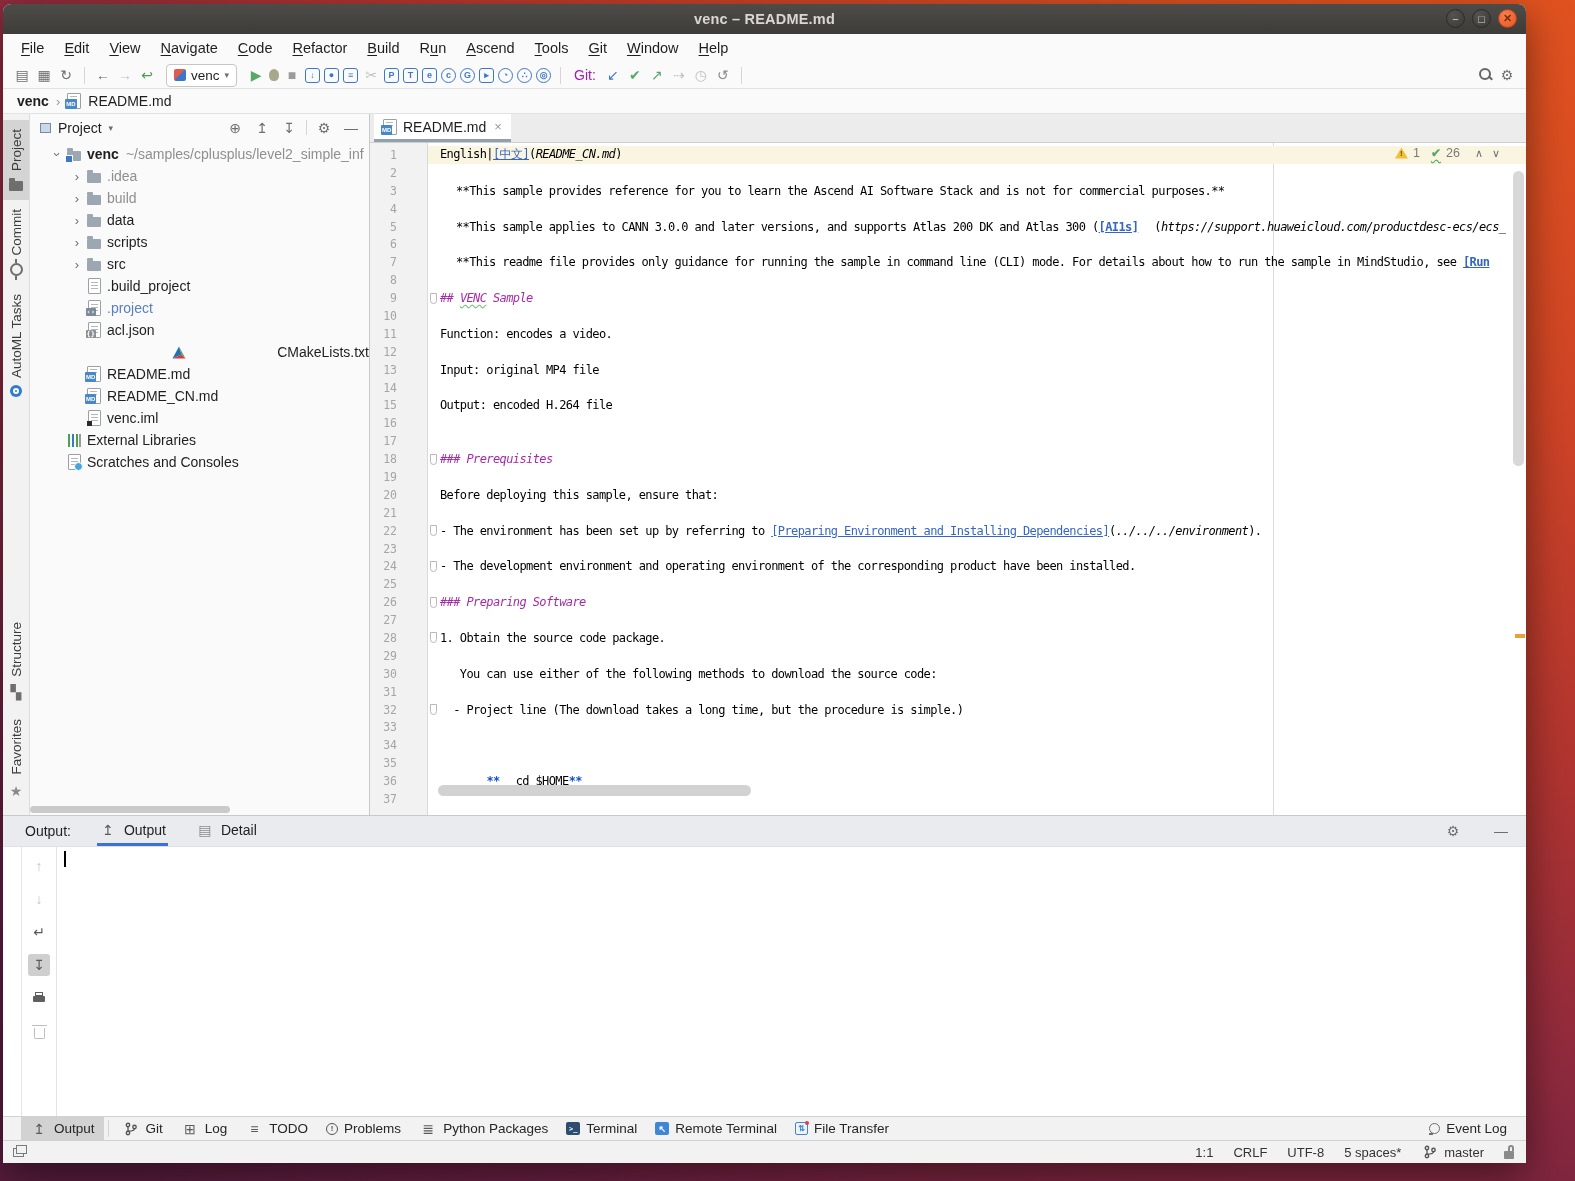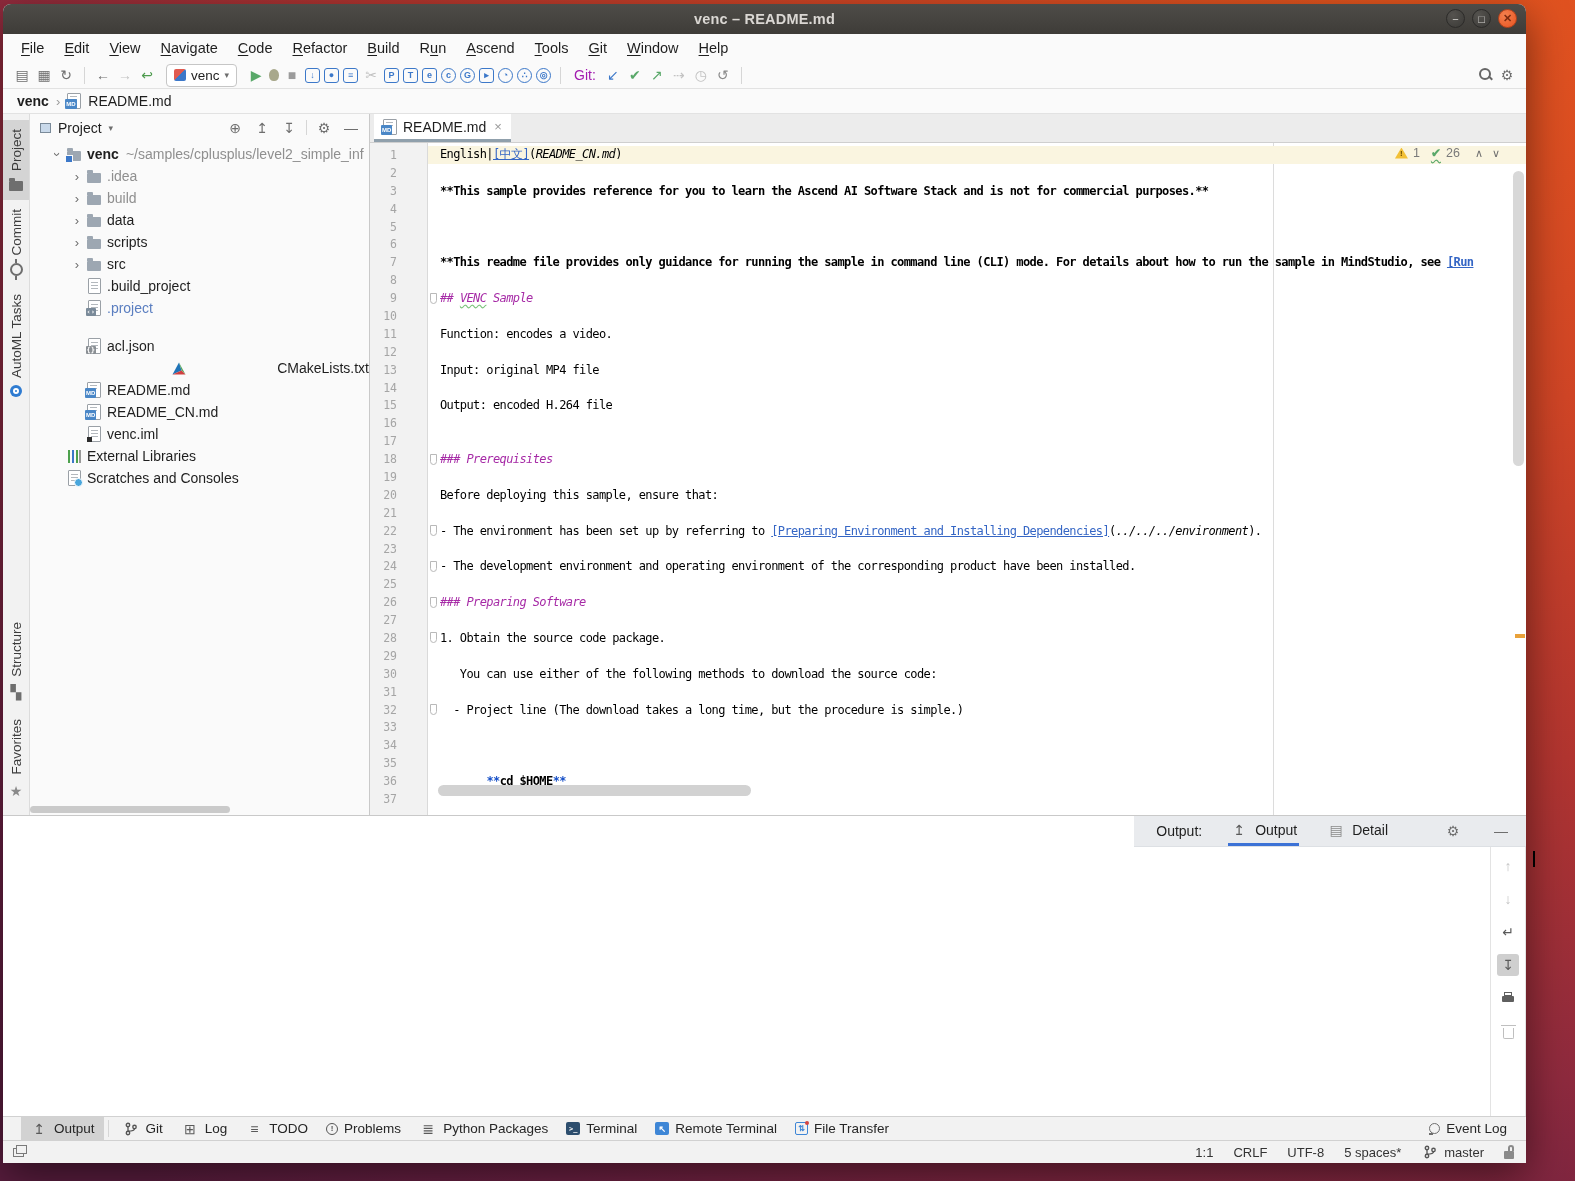--- a/index.html
+++ b/index.html
@@ -119,35 +119,35 @@
   .ed-gutter-bg{position:absolute;left:0;top:0;bottom:0;width:57px;background:#F2F2F2;border-right:1px solid #DADADA;}
   .ed-guide{position:absolute;left:903px;top:0;bottom:0;width:1px;background:#DCDCDC;}
   .ed-lines{position:absolute;left:0;top:3px;right:0;}
   .ed-row{display:flex;height:17.9px;align-items:center;position:relative;}
   .ed-row.current{background:linear-gradient(to right,rgba(0,0,0,0) 58px,#FAF5E0 58px);}
   .ed-num{width:57px;flex:0 0 57px;box-sizing:border-box;padding-right:30px;text-align:right;
     font:11.5px "DejaVu Sans Mono",monospace;color:#A5A5A5;}
   .ed-fold{width:13px;flex:0 0 13px;display:flex;justify-content:center;}
   .fold-marker{width:7px;height:11px;background:#FFF;border:1px solid #B9B9B9;border-radius:0 0 4px 4px;box-sizing:border-box;}
   .ed-text{white-space:pre;font:12px "DejaVu Sans Mono",monospace;letter-spacing:-0.6px;color:#000;}
-  .sg-b{font-weight:bold;}
+  .sg-b{font-weight:normal;margin-left:16px;}
   .sg-lk{color:#3566C5;text-decoration:underline;}
   .sg-lkb{color:#3566C5;text-decoration:underline;font-weight:bold;}
   .sg-it{font-style:italic;}
   .sg-h{color:#A62AA6;font-style:italic;}
   .sg-hsq{color:#A62AA6;font-style:italic;text-decoration:underline wavy #7CC47C;text-underline-offset:2px;}
   .sg-bm{color:#1750C8;font-weight:bold;}
   .inspect{position:absolute;top:3px;right:26px;display:flex;align-items:center;gap:5px;background:transparent;}
   .inspect .cnt{font-size:12.5px;color:#7A7A7A;margin-right:6px;}
   .inspect .nav{color:#6E6E6E;font-size:11px;margin-left:4px;}
   .ed-vscroll{position:absolute;right:2px;top:28px;width:11px;height:295px;background:#D8D8D8;border-radius:6px;}
   .ed-mark{position:absolute;right:1px;top:491px;width:10px;height:4px;background:#E9A23B;}
   .ed-hscroll{position:absolute;left:68px;bottom:19px;width:313px;height:11px;background:#D2D2D2;border-radius:6px;}
   
-  .output-panel{height:300px;flex:0 0 300px;border-top:1px solid #C9C9C9;display:flex;flex-direction:column;background:#FFF;align-items:flex-end;}
+  .output-panel{height:300px;flex:0 0 300px;border-top:1px solid #C9C9C9;display:flex;flex-direction:column;background:#FFF;}
   .op-header{height:30px;flex:0 0 30px;background:#E9EBEE;display:flex;align-items:center;padding:0 14px 0 22px;gap:26px;border-bottom:1px solid #DDE0E4;}
   .op-label{font-size:14px;color:#1E1E1E;}
   .op-tabs{display:flex;gap:26px;height:100%;}
   .op-tab{display:flex;align-items:center;gap:7px;font-size:14px;color:#1E1E1E;border-bottom:3px solid transparent;box-sizing:border-box;padding:0 2px;}
   .op-tab.selected{border-bottom-color:#3C72D6;}
   .op-header .sp{flex:1;}
   .op-header .hic{color:#6E6E6E;font-size:14px;width:22px;display:inline-flex;justify-content:center;}
   .op-body{flex:1;display:flex;min-height:0;}
   .op-toolcol{width:34px;flex:0 0 34px;margin-left:18px;border-left:1px solid #E3E3E3;border-right:1px solid #E3E3E3;
     display:flex;flex-direction:column;align-items:center;padding-top:8px;gap:11px;}
@@ -337,21 +337,21 @@
             </span>
             <span class="lbl">.build_project</span>
           </div>
           <div class="tree-row" style="padding-left: 38px;">
             <span class="chev"></span>
             <span class="icw">
               <span class="ic ic-file code"></span>
             </span>
             <span class="lbl blue">.project</span>
           </div>
-          <div class="tree-row" style="padding-left: 38px; margin-top: 16px;">
+          <div class="tree-row" style="padding-left: 38px;">
             <span class="chev"></span>
             <span class="icw">
               <span class="ic ic-file json"></span>
             </span>
             <span class="lbl">acl.json</span>
           </div>
           <div class="tree-row" style="padding-left: 38px; justify-content: space-between;">
             <span class="chev"></span>
             <span class="icw">
               <span class="ic ic-glyph">
@@ -431,20 +431,21 @@
               <span class="ed-text"><span class="sg-b">**This sample provides reference for you to learn the Ascend AI Software Stack and is not for commercial purposes.**</span></span>
             </div>
             <div class="ed-row">
               <span class="ed-num">4</span>
               <span class="ed-fold"></span>
               <span class="ed-text"></span>
             </div>
             <div class="ed-row">
               <span class="ed-num">5</span>
               <span class="ed-fold"></span>
+              <span class="ed-text"><span class="sg-b">**This sample applies to CANN 3.0.0 and later versions, and supports Atlas 200 DK and Atlas 300 (</span><span class="sg-lkb">[AI1s]</span><span class="sg-b">(</span><span class="sg-it">https://support.huaweicloud.com/productdesc-ecs/ecs_</span></span>
             </div>
             <div class="ed-row">
               <span class="ed-num">6</span>
               <span class="ed-fold"></span>
               <span class="ed-text"></span>
             </div>
             <div class="ed-row">
               <span class="ed-num">7</span>
               <span class="ed-fold"></span>
               <span class="ed-text"><span class="sg-b">**This readme file provides only guidance for running the sample in command line (CLI) mode. For details about how to run the sample in MindStudio, see </span><span class="sg-lkb">[Run</span></span>

